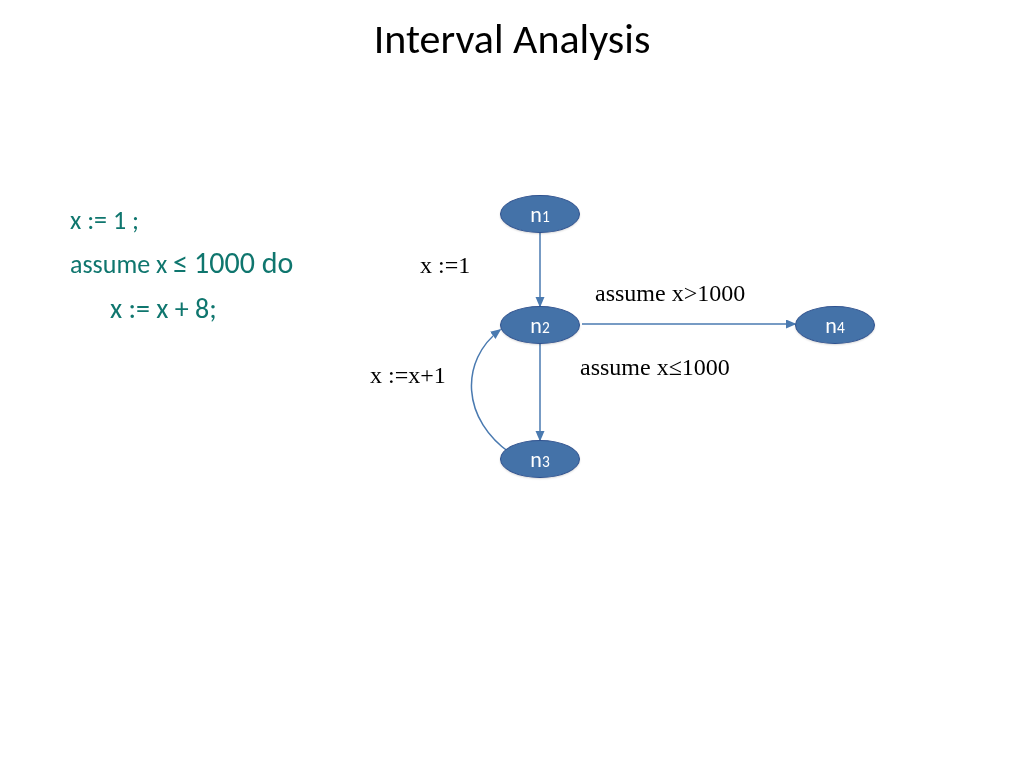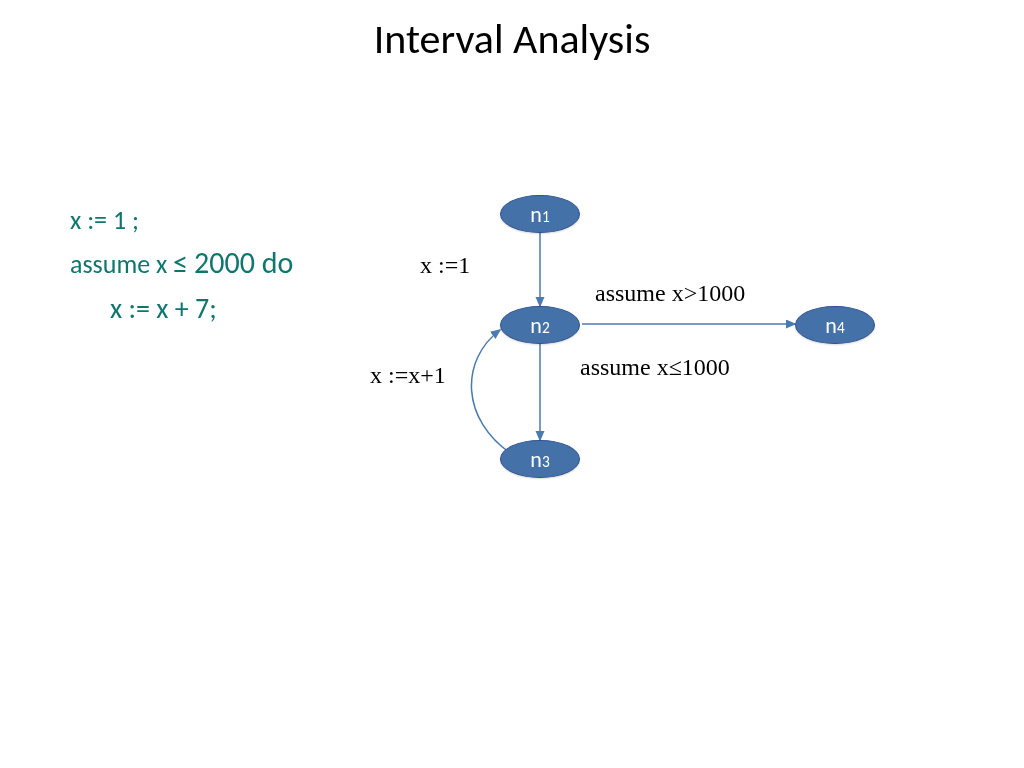--- a/index.html
+++ b/index.html
@@ -71,23 +71,23 @@
 
 <div class="title">
   <div>Interval Analysis</div>
 </div>
 
 <div class="code">
   <div class="line1">x := 1 ;</div>
   <div class="line2">
     <span>assume x</span>
     <span style="font-size:30px;">≤</span>
-    <span style="font-size:30px;">2000 do</span>
+    <span style="font-size:30px;">1000 do</span>
   </div>
-  <div class="line3">x := x + 7;</div>
+  <div class="line3">x := x + 8;</div>
 </div>
 
 <svg class="edges">
   <defs>
     <marker id="arrowhead" markerWidth="8" markerHeight="8" refX="6" refY="3" orient="auto">
       <path d="M0,0 L7,3 L0,6 Z" fill="#4a7ab0"></path>
     </marker>
   </defs>
 
   <line x1="540" y1="230" x2="540" y2="306" stroke="#4a7ab0" stroke-width="1.5" marker-end="url(#arrowhead)"></line>

